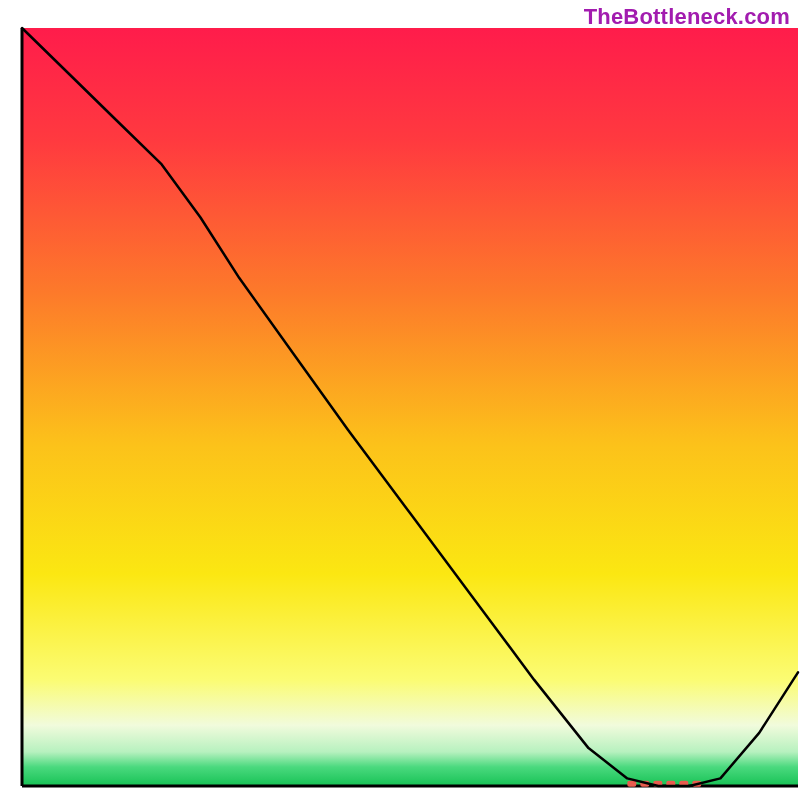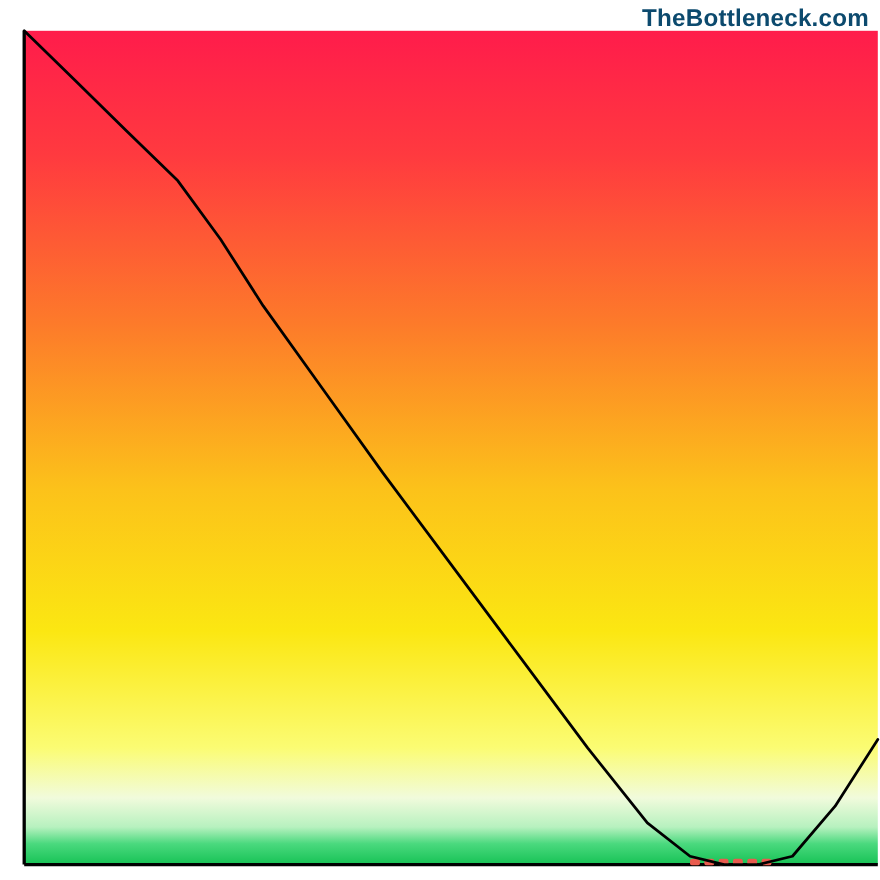--- a/index.html
+++ b/index.html
@@ -14,21 +14,21 @@
     position: relative;
     width: 800px;
     height: 800px;
   }
   .attribution {
     position: absolute;
     top: 4px;
     right: 10px;
     font-size: 22px;
     font-weight: 600;
-    color: #0c4a6e;
+    color: #a21caf;
     letter-spacing: 0.2px;
   }
   svg {
     display: block;
   }
 </style>
 </head>
 <body>
 
 <div class="wrap">

